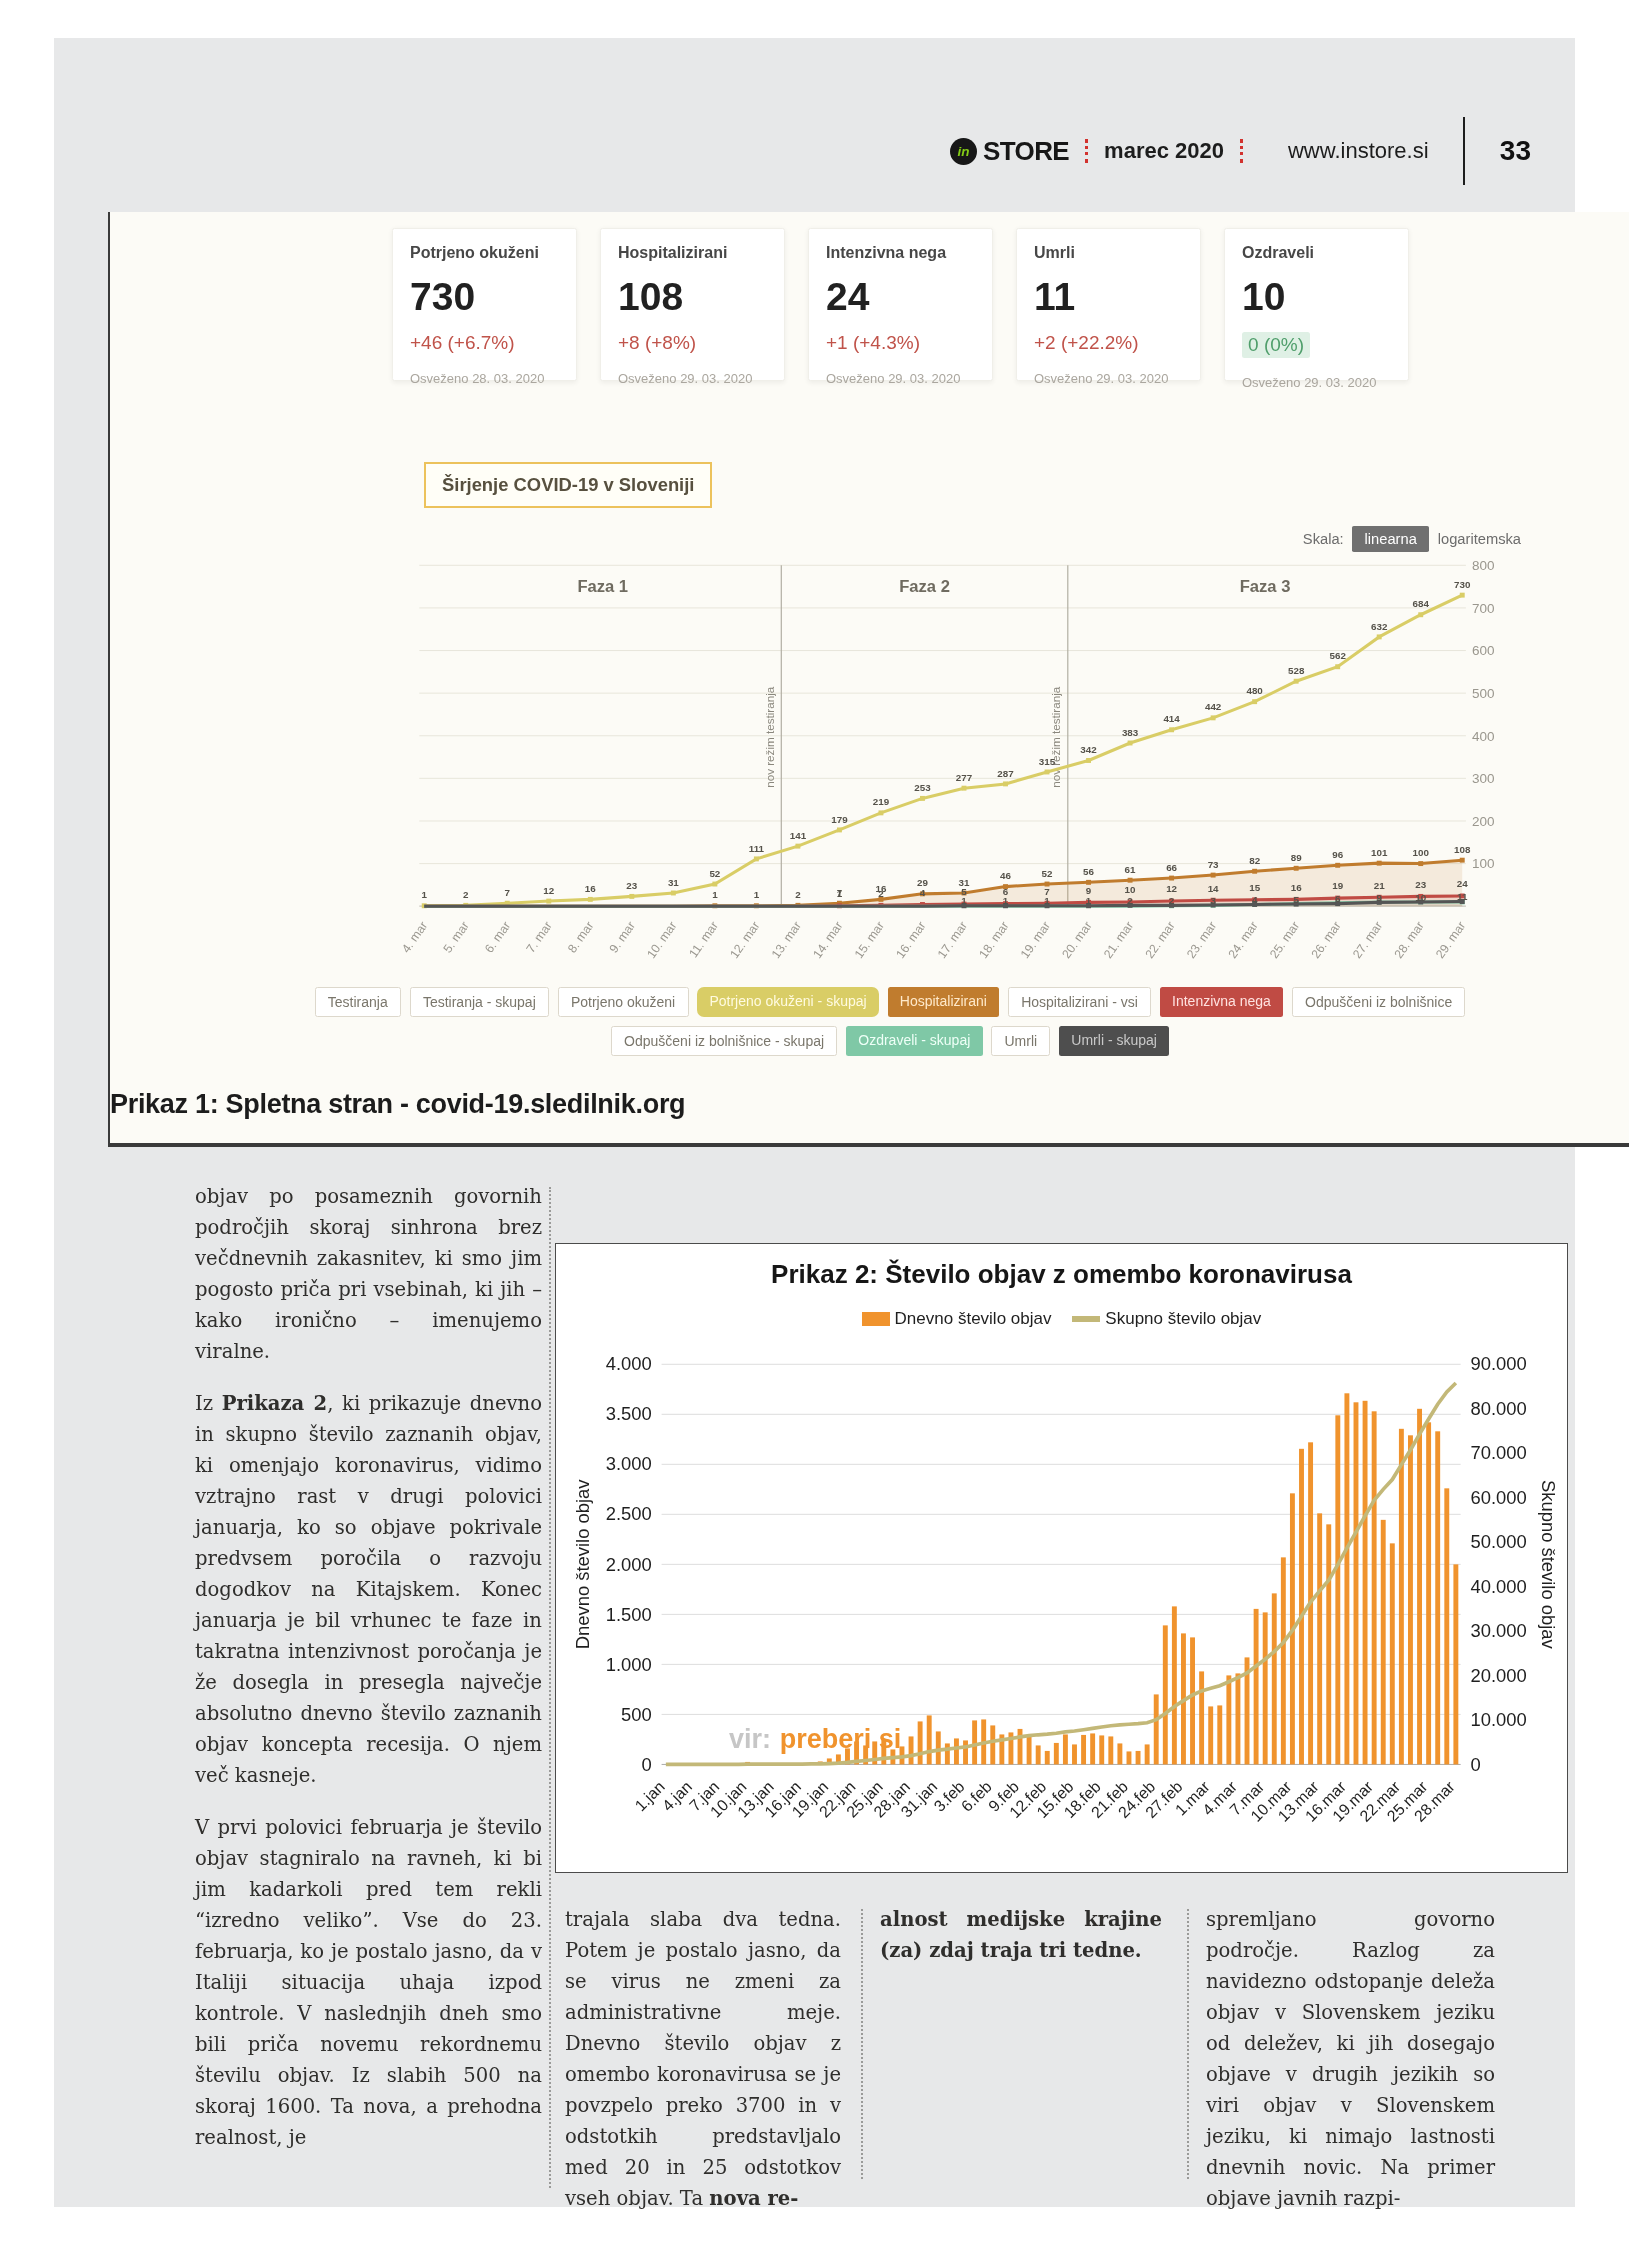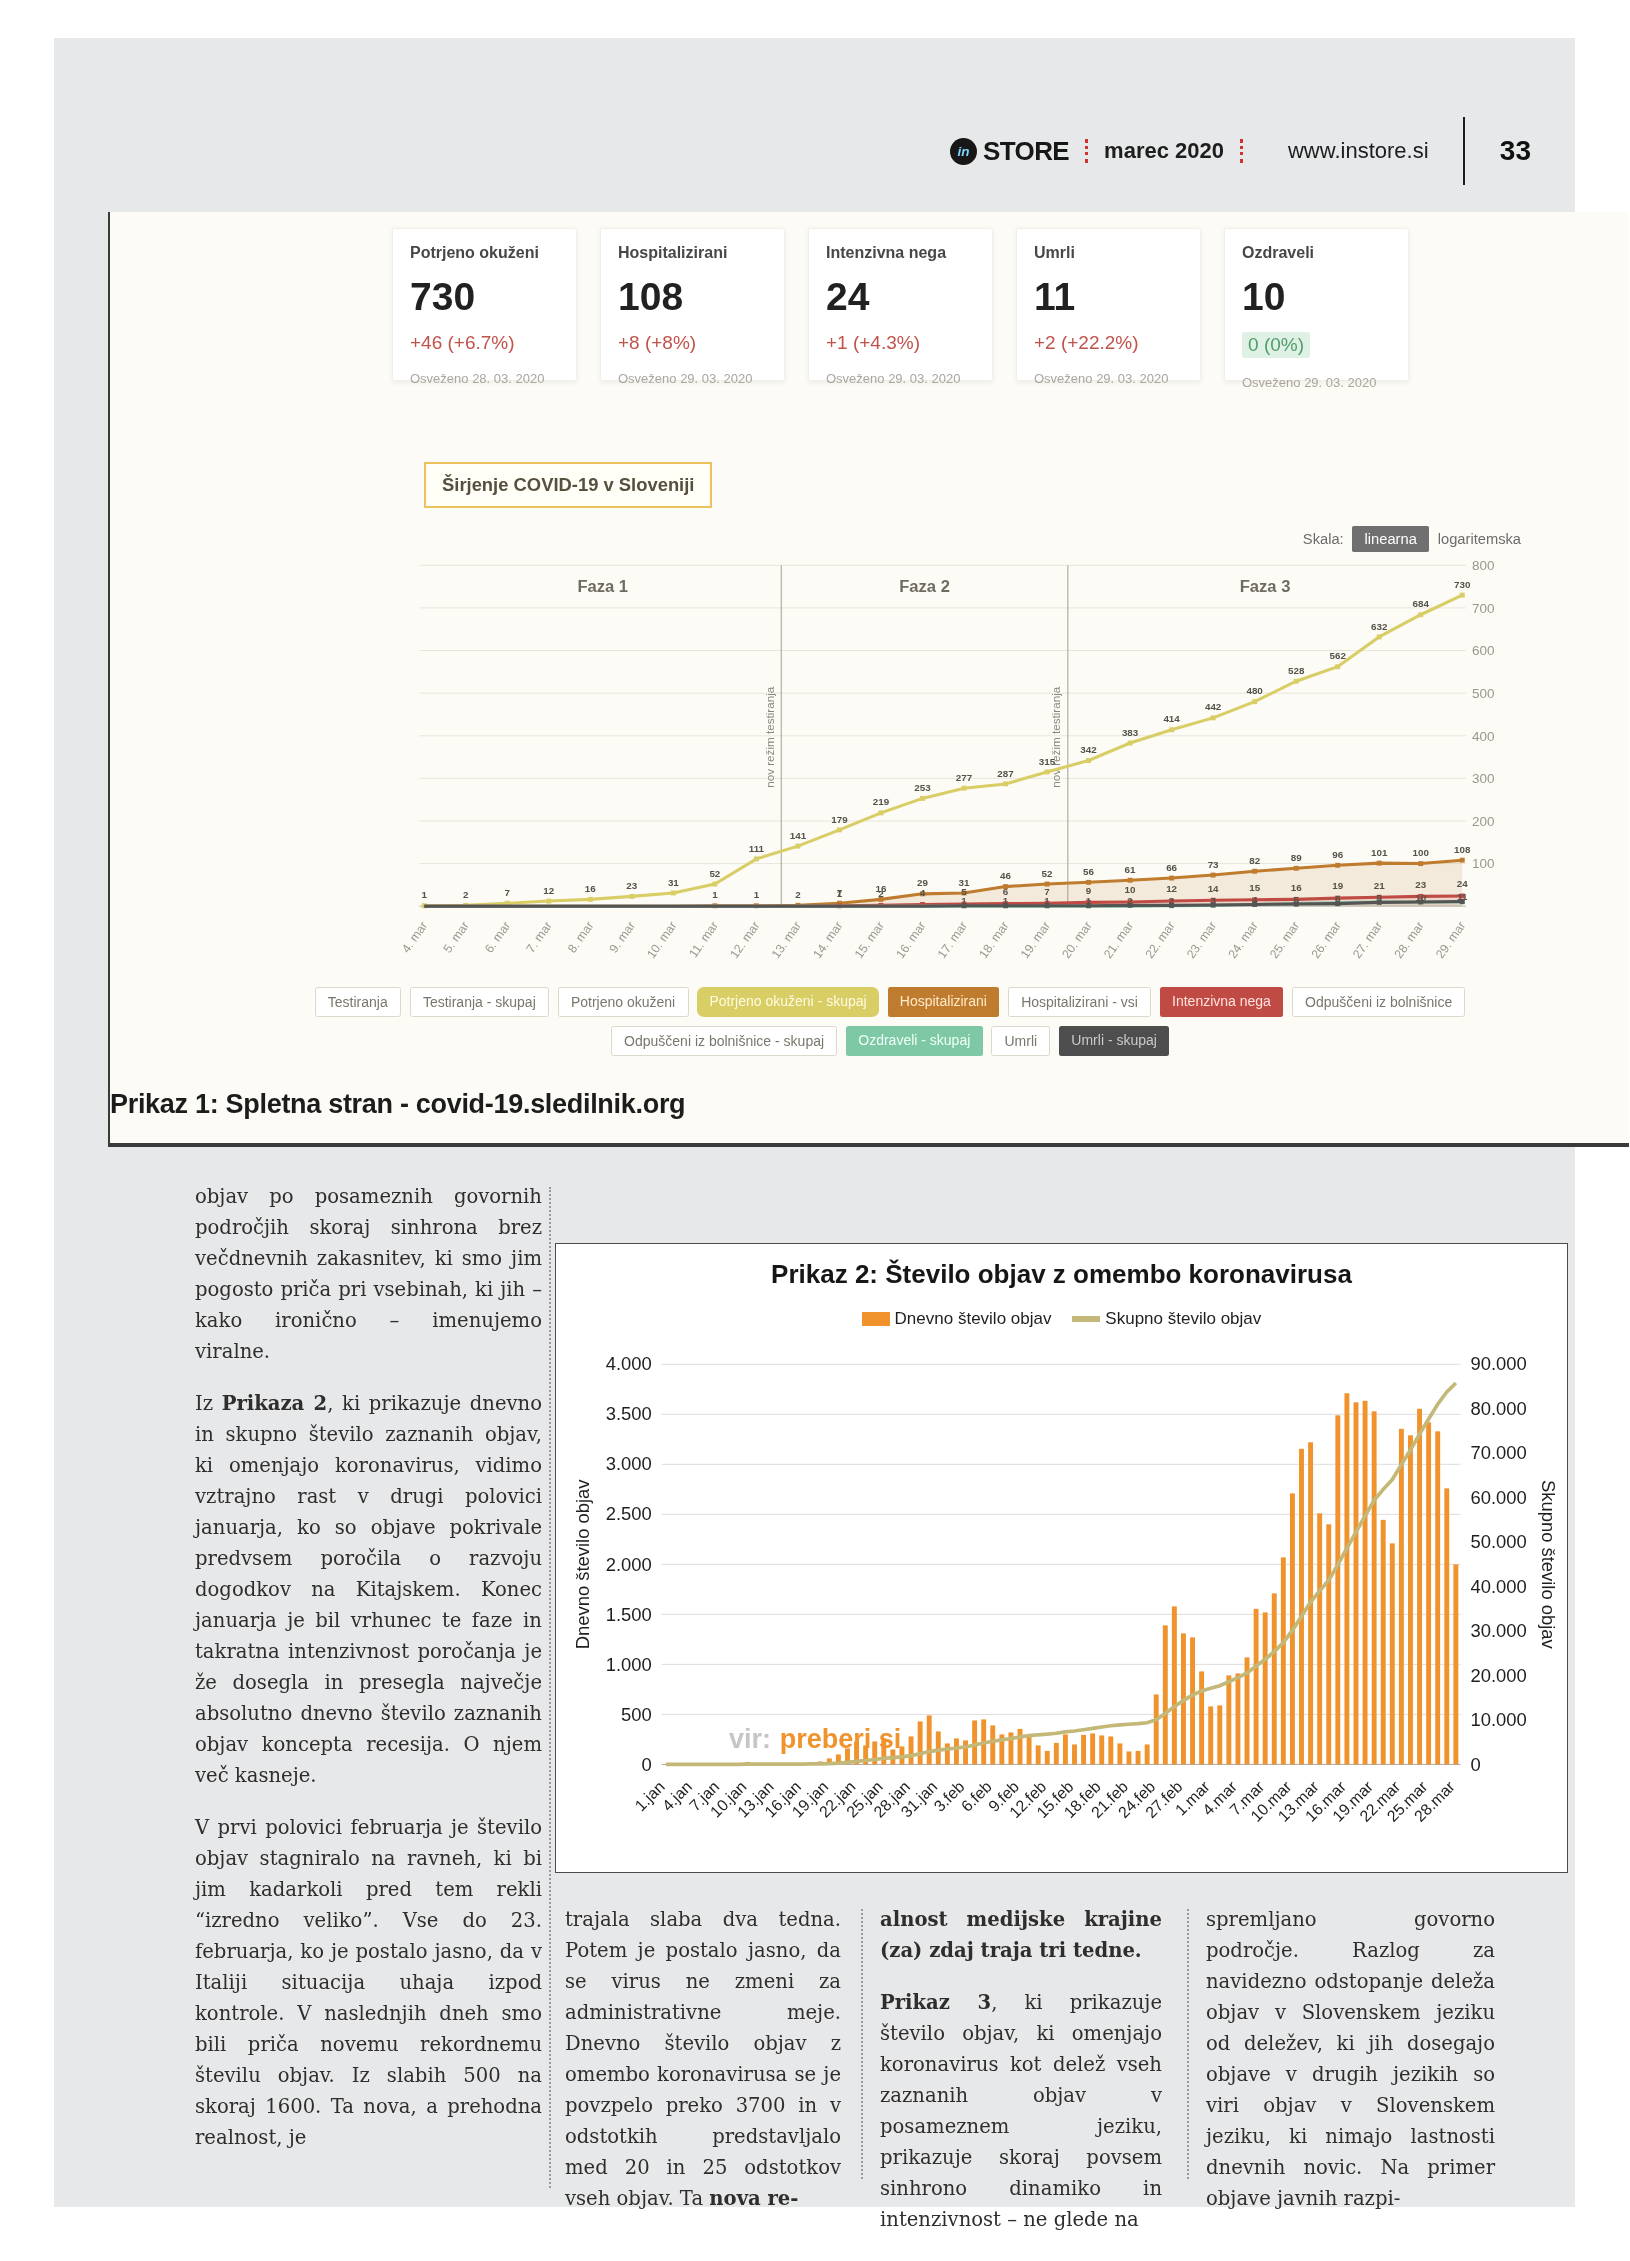--- a/index.html
+++ b/index.html
@@ -3,21 +3,21 @@
 <meta charset="utf-8">
 <style>
   html,body{margin:0;padding:0;background:#ffffff;}
   .canvas{position:relative;width:1630px;height:2261px;background:#ffffff;overflow:hidden;
           font-family:"Liberation Sans",sans-serif;color:#2c2c2c;}
   .page{position:absolute;left:54px;top:38px;width:1521px;height:2169px;background:#e7e8e9;}
 
   
   .hdr{position:absolute;top:79px;right:44px;display:flex;align-items:center;gap:16px;}
   .brand{display:flex;align-items:center;gap:6.1px;}
-  .logo-circle{width:27px;height:27px;border-radius:50%;background:#171717;color:#7dd3fc;
+  .logo-circle{width:27px;height:27px;border-radius:50%;background:#171717;color:#84cc16;
     display:flex;align-items:center;justify-content:center;font-weight:bold;font-style:italic;font-size:13.5px;}
   .brand-store{font-weight:bold;font-size:26px;letter-spacing:-0.6px;color:#171717;}
   .dotsep{width:0;height:24.6px;border-left:3.1px dotted #d2322e;}
   .issue{font-weight:bold;font-size:22px;color:#1d1d1d;}
   .siteurl{font-size:22px;color:#1d1d1d;margin-left:29px;}
   .vbar{width:2.5px;height:68px;background:#1d1d1d;margin:0 18.4px;}
   .pnum{font-weight:bold;font-size:28px;color:#111;}
 
   
   .p1{position:absolute;left:54px;top:174px;width:1521px;height:935px;background:#fcfbf6;
@@ -536,21 +536,20 @@
           <text x="1466.2045454545455" y="886" font-size="26" fill="#1f1f1f" text-anchor="end" transform="rotate(-45 1466.2045454545455 886)">28.mar</text>
         </svg>
     </div>
 
     <div class="col2 bodytext" id="col2">
         <p>trajala slaba dva tedna. Potem je postalo jasno, da se virus ne zmeni za administrativne meje. Dnevno število objav z omembo koronavirusa se je povzpelo preko 3700 in v odstotkih predstavljalo med 20 in 25 odstotkov vseh objav. Ta <b>nova re-</b></p>
       </div>
     <div class="vsep sep2"></div>
     <div class="col3 bodytext" id="col3">
         <p><b>alnost medijske krajine (za) zdaj traja tri tedne.</b></p>
-        <p><b>Prikaz 3</b>, ki prikazuje število objav, ki omenjajo koronavirus kot delež vseh zaznanih objav v posameznem jeziku, prikazuje skoraj povsem sinhrono dinamiko in intenzivnost – ne glede na</p>
       </div>
     <div class="vsep sep3"></div>
     <div class="col4 bodytext" id="col4">
         <p>spremljano govorno področje. Razlog za navidezno odstopanje deleža objav v Slovenskem jeziku od deležev, ki jih dosegajo objave v drugih jezikih so viri objav v Slovenskem jeziku, ki nimajo lastnosti dnevnih novic. Na primer objave javnih razpi-</p>
       </div>
 
   </div>
 </div>
 
 

